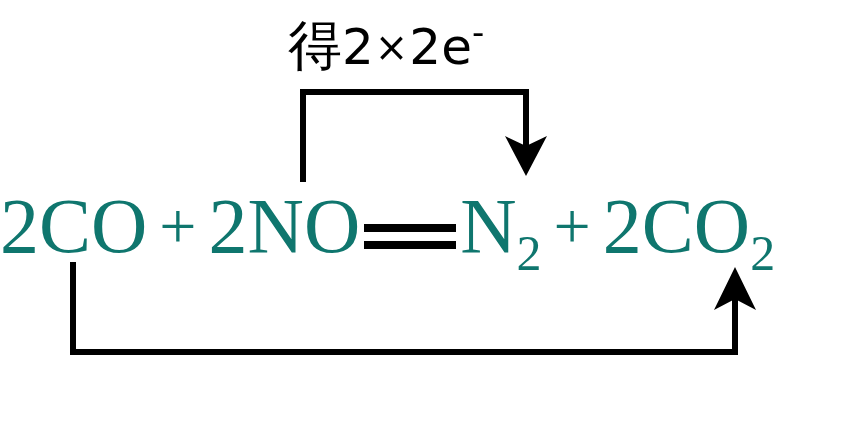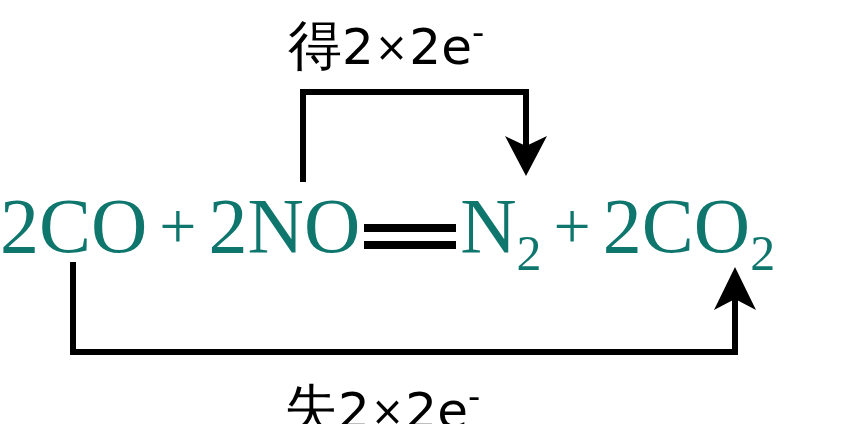--- a/index.html
+++ b/index.html
@@ -108,23 +108,20 @@
 </style>
 </head>
 <body>
 
 <div id="canvas">
 
   <div class="caption" id="caption-gain">
     <span class="cjk">得</span><span class="digits">2</span><span class="times">×</span><span class="digits">2e</span><span class="sup">-</span>
   </div>
 
-  <div class="caption" id="caption-loss">
-    <span class="cjk">失</span><span class="digits">2</span><span class="times">×</span><span class="digits">2e</span><span class="sup">-</span>
-  </div>
 
   <div class="equation">
     <span class="eq-term">2CO</span><span class="eq-op">+</span><span class="eq-term">2NO</span><span class="eq-dblbond"></span><span class="eq-term">N</span><span class="eq-sub">2</span><span class="eq-op">+</span><span class="eq-term">2CO</span><span class="eq-sub">2</span>
   </div>
 
   <svg id="connector-layer" viewBox="0 0 845 448" width="845" height="448">
 
     <g>
       <path d="M 303 182 L 303 92 L 526 92 L 526 150" fill="none" stroke="#000000" stroke-width="6" stroke-linecap="butt" stroke-linejoin="miter"></path>
       <polygon points="526,176 505,136 526,146 547,136" fill="#000000"></polygon>

